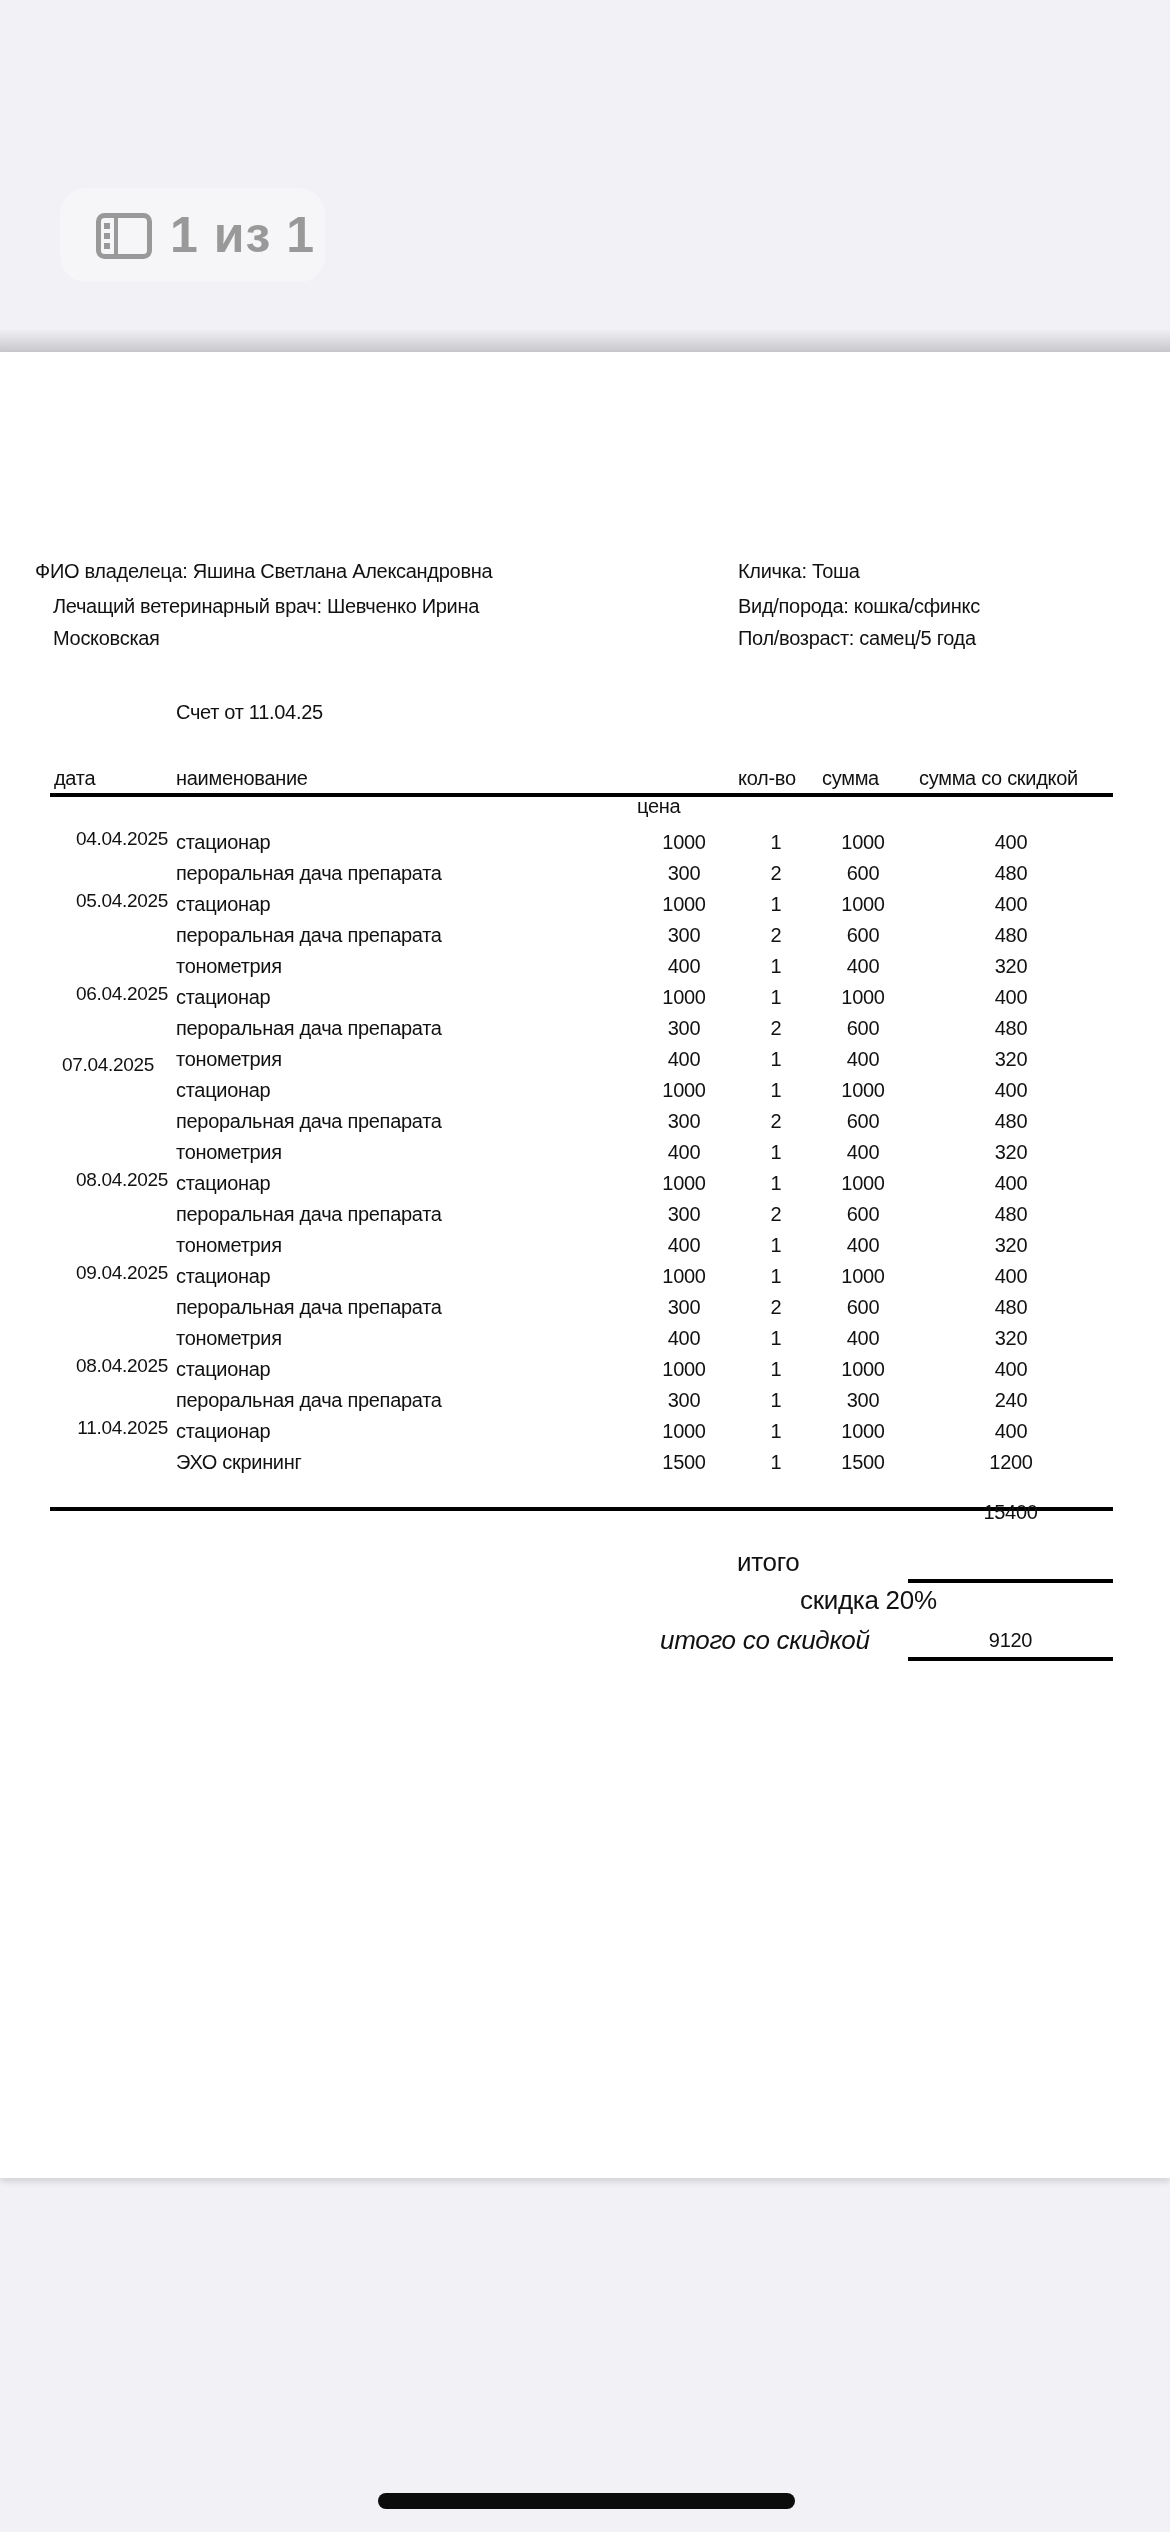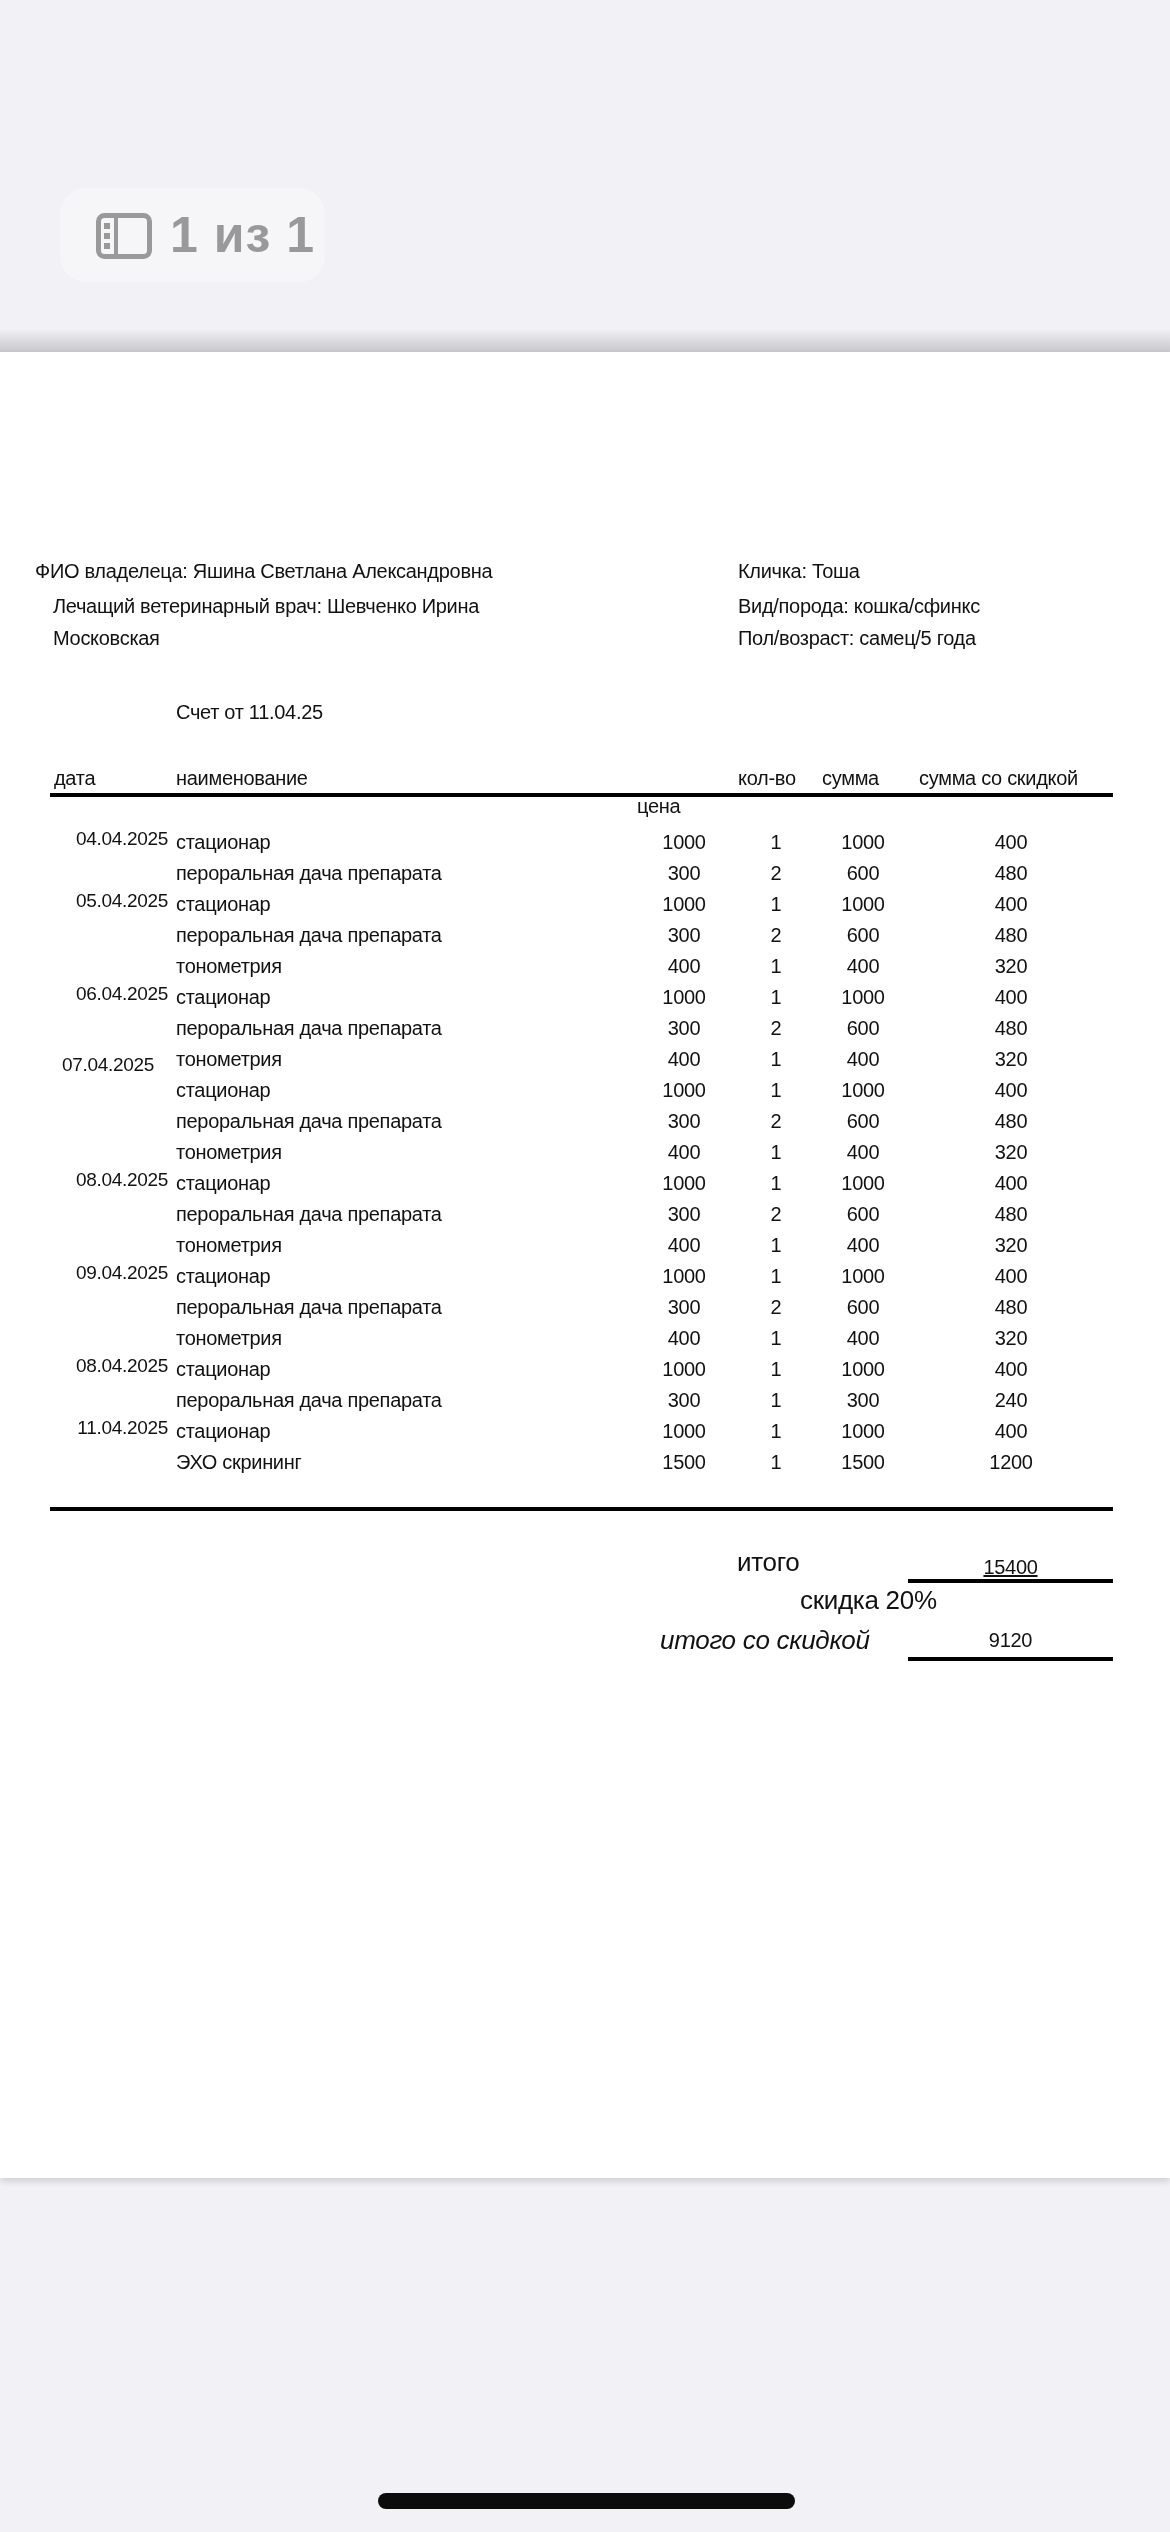--- a/index.html
+++ b/index.html
@@ -243,21 +243,21 @@
         <div class="t num" style="left: 731px; top: 1098px;">1</div>
         <div class="t num" style="left: 818px; top: 1098px;">1500</div>
         <div class="t num" style="left: 966px; top: 1098px;">1200</div>
       </div>
     </div>
 
   <div class="rule" style="left:50px; top:1155px; width:1063px; height:4px;"></div>
 
   <div>
     <div class="t totals" style="left:737px; top:1195px;">итого</div>
-    <div class="t totals-num" style="left:908px; top:1203px;text-decoration:underline;">15400</div>
+    <div class="t totals-num" style="left:908px; top:1148px;">15400</div>
     <div class="rule" style="left:908px; top:1227px; width:205px; height:4px;"></div>
 
     <div class="t totals" style="left:800px; top:1233px;">скидка 20%</div>
 
     <div class="t totals" style="left:660px; top:1273px;font-style:italic;">итого со скидкой</div>
     <div class="t totals-num" style="left:908px; top:1276px;">9120</div>
     <div class="rule" style="left:908px; top:1305px; width:205px; height:4px;"></div>
   </div>
 </div>
 

